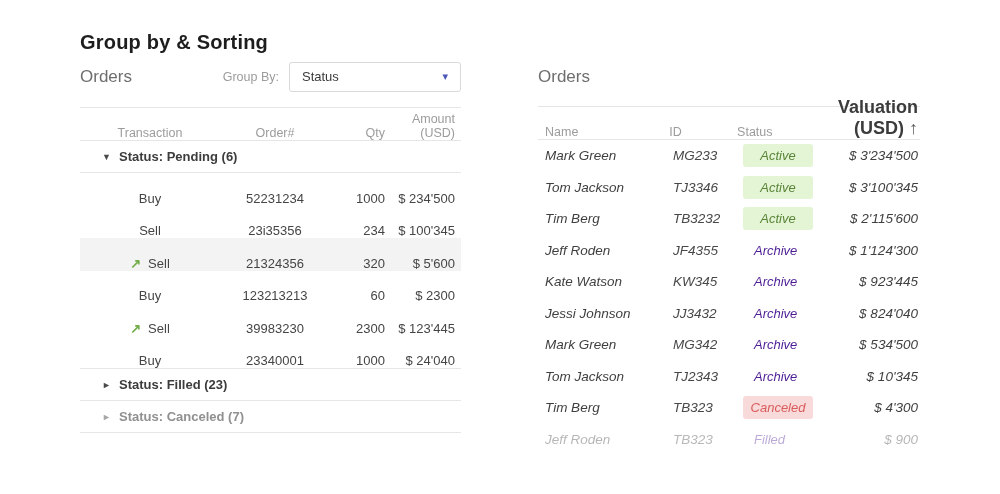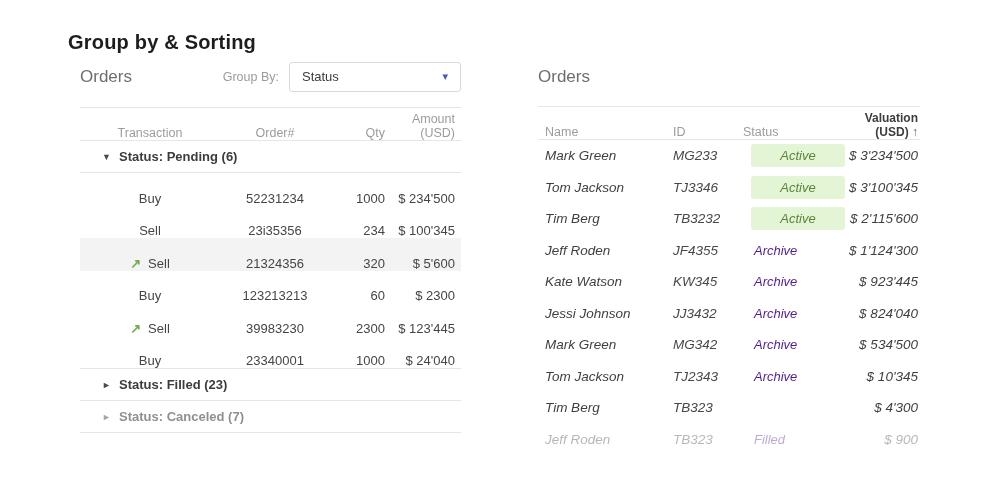--- a/index.html
+++ b/index.html
@@ -2,21 +2,21 @@
 <html><head>
 <meta charset="utf-8">
 <style>
   html,body{margin:0;padding:0;}
   body{
     width:1000px;height:494px;background:#ffffff;position:relative;overflow:hidden;
     font-family:"Liberation Sans",sans-serif;
     -webkit-font-smoothing:antialiased;
   }
   .page-title{
-    position:absolute;left:68px;top:31px;
+    position:absolute;left:80px;top:31px;
     font-size:20px;font-weight:bold;color:#1d1d1d;letter-spacing:.2px;
   }
   .panel{position:absolute;top:60px;}
   .panel-left{left:80px;width:381px;}
   .panel-right{left:538px;width:382px;}
 
   .panel-top{display:flex;align-items:center;height:33px;margin-bottom:14px;}
   .panel-right .panel-top{margin-bottom:13px;}
   .panel-heading{font-size:17px;color:#6e6e6e;}
   .groupby{margin-left:auto;display:flex;align-items:center;gap:10px;justify-content:center;}
@@ -51,28 +51,28 @@
   .lrows{border-bottom:1px solid #e6e6e6;}
   .lrow{display:flex;align-items:flex-end;height:32.5px;font-size:13px;color:#454545;cursor:pointer;}
   .lrow.hl{background:#f3f3f3;}
   .trend{color:#73ad48;font-weight:bold;margin-right:7px;font-size:13px;}
 
   
   .rc1{width:128px;padding-left:7px;}
   .rc2{width:70px;}
   .rc3{width:104px;}
   .rc4{flex:1;text-align:right;padding-right:2px;}
-  .thead .rc4{color:#3c3c3c;font-weight:bold;font-size:12px;}
+  .thead .rc4{color:#3c3c3c;font-weight:bold;font-size:18px;}
   .sort-arrow{font-weight:normal;color:#5a5a5a;}
 
   .rrow{display:flex;align-items:center;height:31.5px;font-size:13.5px;color:#3f3f3f;cursor:pointer;font-style:italic;}
   .rrow .rc2{color:#484848;}
   .badge{
-    display:inline-block;min-width:70px;text-align:center;padding:4px 12px;
-    border-radius:3px;font-size:13px;margin-left:8px;
+    display:inline-block;min-width:70px;text-align:center;padding:4px 0;
+    border-radius:3px;font-size:13px;
   }
   .badge.active{background:#e4f5d5;color:#5a8538;}
   .badge.canceled{background:#f9dada;color:#d95c5c;}
   .status-plain{color:#4c1d95;padding-left:11px;font-size:13px;}
   .rrow.faded{opacity:.38;}
 </style>
 </head>
 <body>
 
 <div class="page-title">Group by &amp; Sorting</div>
@@ -223,20 +223,21 @@
   </div>
   <div class="rrow">
     <div class="rc1">Tom Jackson</div>
     <div class="rc2">TJ2343</div>
     <div class="rc3"><span class="status-plain">Archive</span></div>
     <div class="rc4">$ 10'345</div>
   </div>
   <div class="rrow">
     <div class="rc1">Tim Berg</div>
     <div class="rc2">TB323</div>
+    <div class="rc3"><span class="badge canceled">Canceled</span></div>
     <div class="rc4">$ 4'300</div>
   </div>
   <div class="rrow faded">
     <div class="rc1">Jeff Roden</div>
     <div class="rc2">TB323</div>
     <div class="rc3"><span class="status-plain">Filled</span></div>
     <div class="rc4">$ 900</div>
   </div>
 </div>
 

